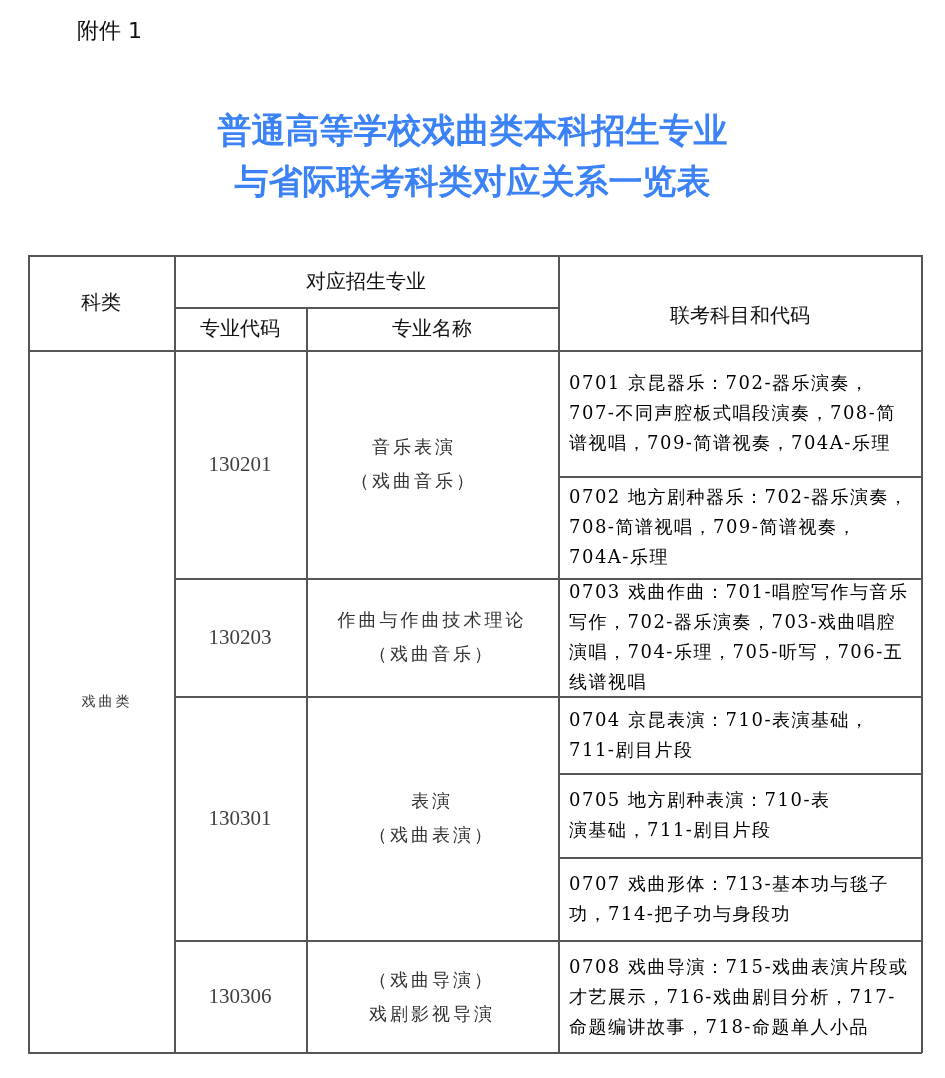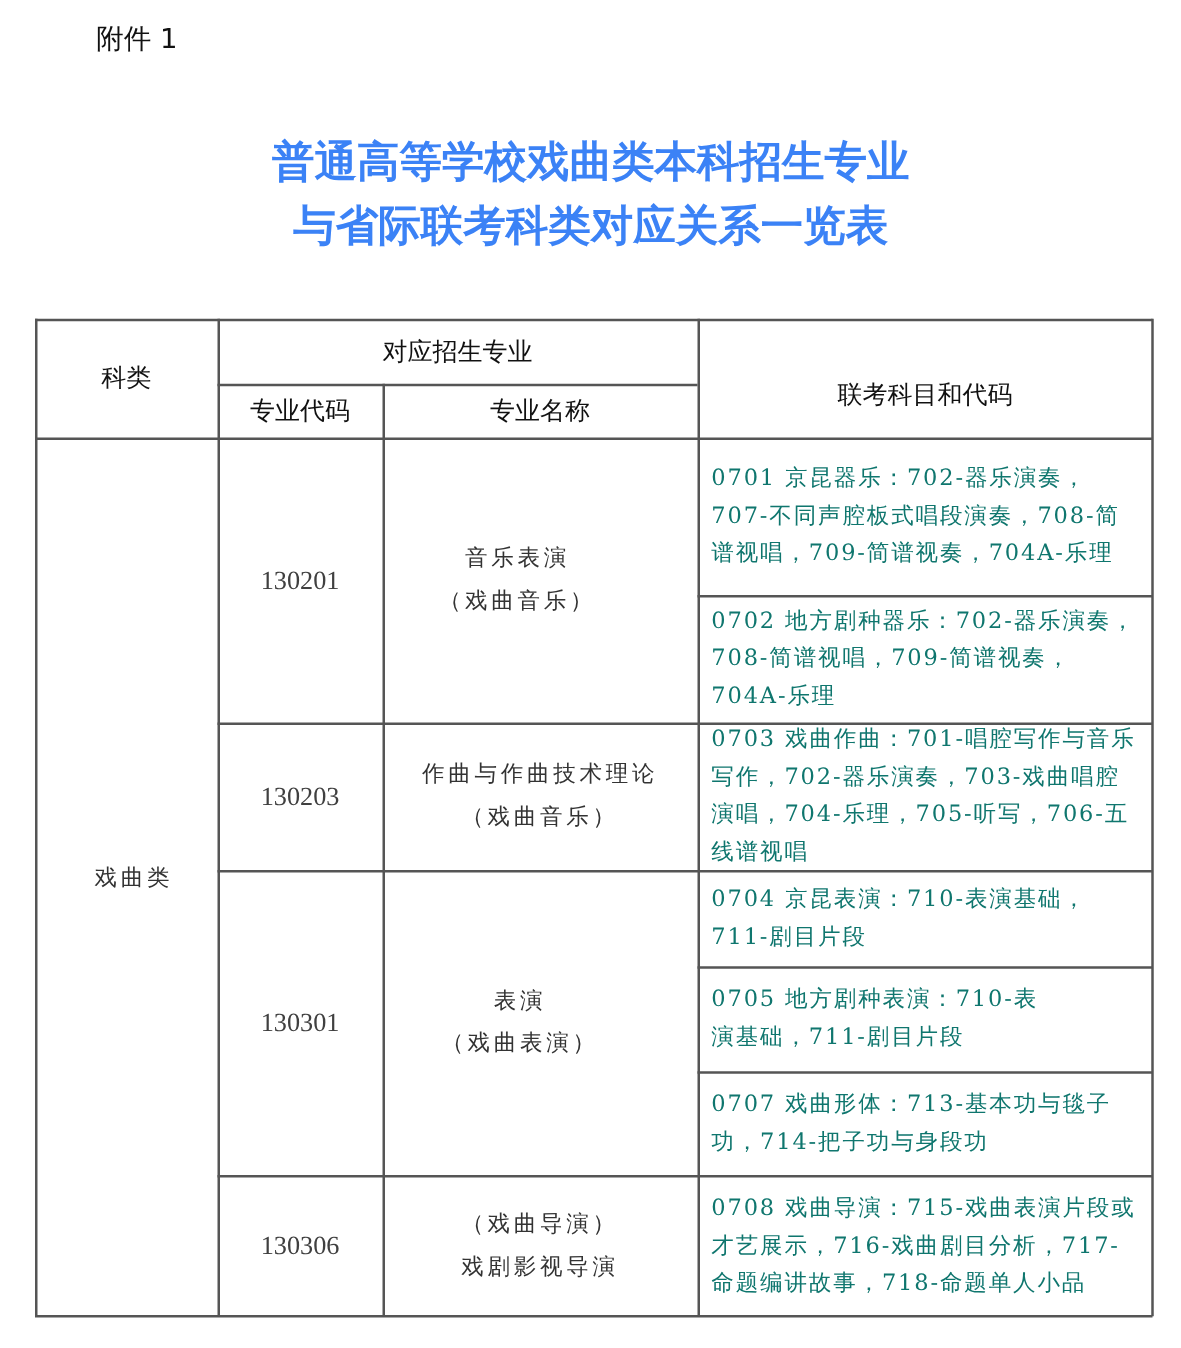--- a/index.html
+++ b/index.html
@@ -73,21 +73,21 @@
       color: #333;
     }
     .subj {
       justify-content: flex-start;
       align-items: center;
       text-align: left;
       padding: 0 8px 0 11px;
       font-size: 18px;
       line-height: 30px;
       letter-spacing: 1.5px;
-      color: #0f766e;
+      color: #000000;
     }
     .subj span { display: block; }
     .hline, .vline {
       position: absolute;
       background: #555;
     }
     .hline { height: 1.5px; }
     .vline { width: 1.5px; }
   </style>
 </head>
@@ -98,21 +98,21 @@
 <div class="doc-title line2">与省际联考科类对应关系一览表</div>
 
 <div class="tbl">
 
   <div class="cell hdr" style="left:0;top:0;width:146px;height:95px;">科类</div>
   <div class="cell hdr" style="left:146px;top:0;width:384px;height:52px;">对应招生专业</div>
   <div class="cell hdr" style="left:146px;top:52px;width:132px;height:43px;">专业代码</div>
   <div class="cell hdr" style="left:278px;top:52px;width:252px;height:43px;">专业名称</div>
   <div class="cell hdr" style="left:530px;top:0;width:364px;height:95px;margin-top:13px;">联考科目和代码</div>
 
-  <div class="cell" style="left:0;top:95px;width:158px;height:703px;font-size:18px;letter-spacing:3px;color:#333;">戏曲类</div>
+  <div class="cell" style="left:0;top:95px;width:158px;height:703px;font-size:14px;letter-spacing:3px;color:#333;">戏曲类</div>
 
   <div class="cell code" style="left:146px;top:95px;width:132px;height:228px;">130201</div>
   <div class="cell name" style="left:278px;top:95px;width:216px;height:228px;">
     <span>音乐表演</span>
     <span>（戏曲音乐）</span>
   </div>
   <div class="cell subj" style="left:530px;top:95px;width:364px;height:126px;">
     <span>0701 京昆器乐：702-器乐演奏，707-不同声腔板式唱段演奏，708-简谱视唱，709-简谱视奏，704A-乐理</span>
   </div>
   <div class="cell subj" style="left:530px;top:221px;width:364px;height:102px;">
@@ -122,21 +122,21 @@
   <div class="cell code" style="left:146px;top:323px;width:132px;height:118px;">130203</div>
   <div class="cell name" style="left:278px;top:323px;width:252px;height:118px;">
     <span>作曲与作曲技术理论</span>
     <span>（戏曲音乐）</span>
   </div>
   <div class="cell subj" style="left:530px;top:323px;width:364px;height:118px;align-items:center;">
     <span>0703 戏曲作曲：701-唱腔写作与音乐写作，702-器乐演奏，703-戏曲唱腔演唱，704-乐理，705-听写，706-五线谱视唱</span>
   </div>
 
   <div class="cell code" style="left:146px;top:441px;width:132px;height:244px;">130301</div>
-  <div class="cell name" style="left:262px;top:441px;width:252px;height:244px;">
+  <div class="cell name" style="left:278px;top:441px;width:252px;height:244px;">
     <span>表演</span>
     <span>（戏曲表演）</span>
   </div>
   <div class="cell subj" style="left:530px;top:441px;width:364px;height:77px;">
     <span>0704 京昆表演：710-表演基础，711-剧目片段</span>
   </div>
   <div class="cell subj" style="left:530px;top:518px;width:288px;height:84px;">
     <span>0705 地方剧种表演：710-表演基础，711-剧目片段</span>
   </div>
   <div class="cell subj" style="left:530px;top:602px;width:364px;height:83px;">

